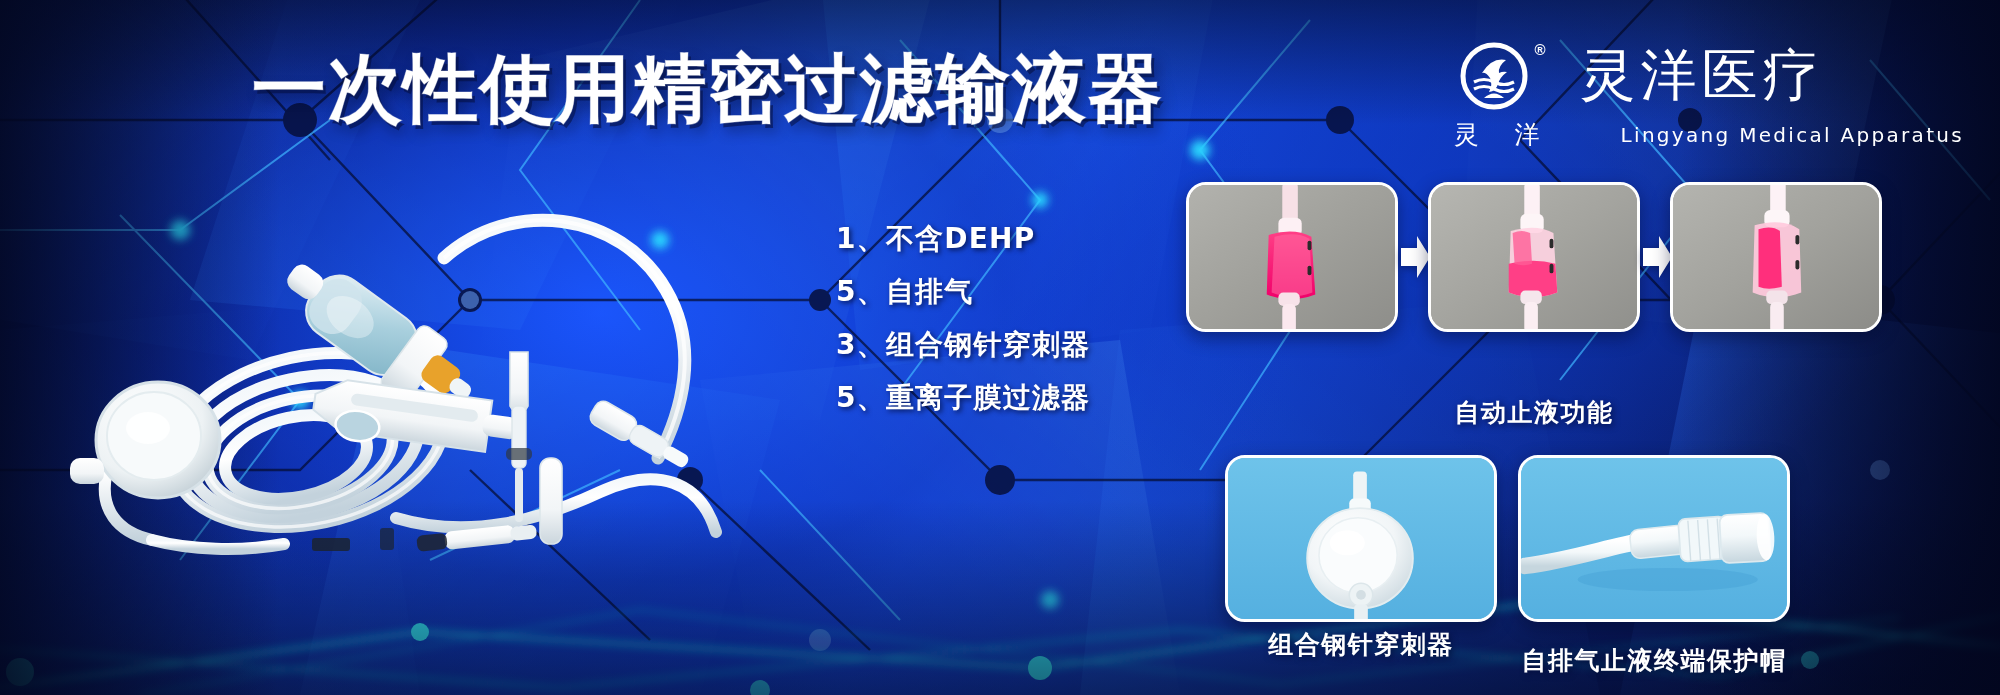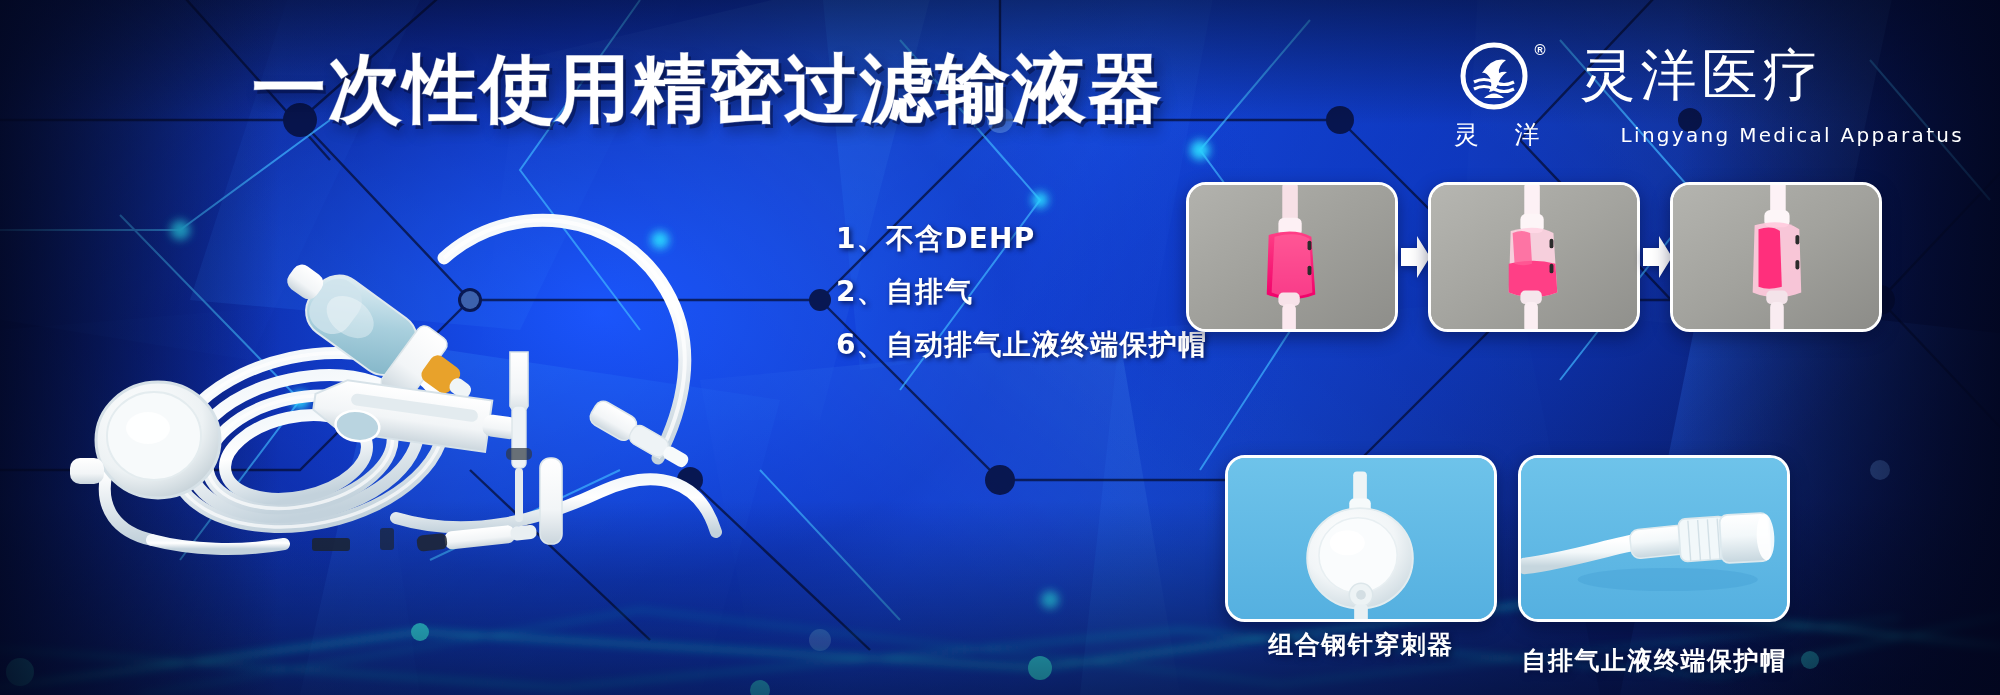--- a/index.html
+++ b/index.html
@@ -364,22 +364,23 @@
         <rect x="0" y="0" width="22" height="86" rx="10" fill="url(#clampG)" stroke="#dde6ea" stroke-width="1.6"></rect>
       </g>
 
       <rect x="272" y="398" width="38" height="13" rx="3" fill="#1b2330" opacity=".85"></rect>
       <rect x="340" y="388" width="14" height="22" rx="3" fill="#1b2330" opacity=".7"></rect>
     </svg>
   </div>
 
   <div id="features">
     <div class="feature">1、不含DEHP</div>
-    <div class="feature">2、自排气</div>
-    <div class="feature">6、自动排气止液终端保护帽</div>
+    <div class="feature">5、自排气</div>
+    <div class="feature">3、组合钢针穿刺器</div>
+    <div class="feature">5、重离子膜过滤器</div>
   </div>
 
   <div class="panel panel-gray" id="panel-stop-1">
     <svg viewBox="0 0 212 150" width="100%" height="100%" preserveAspectRatio="none">
       <defs>
         <linearGradient id="gbg1" x1="0" y1="0" x2="1" y2="1">
           <stop offset="0" stop-color="#b2b2ad"></stop>
             <stop offset=".5" stop-color="#a0a09b"></stop>
             <stop offset="1" stop-color="#8e8e8a"></stop>
         </linearGradient>
@@ -448,20 +449,21 @@
       <rect x="94" y="26" width="26" height="18" rx="6" fill="#fdf6f8"></rect>
       <path d="M84 42 q28 -8 46 4 l2 66 q-26 10 -50 0 z" fill="#ffc9dc" opacity=".92"></path>
       <path d="M88 46 q14 -4 22 2 l2 58 q-14 4 -24 0 z" fill="#ff2f7c"></path>
       <rect x="96" y="110" width="22" height="14" rx="5" fill="#f3e3e9"></rect>
       <rect x="100" y="122" width="14" height="32" rx="5" fill="#f9ecf1"></rect>
       <rect x="126" y="52" width="4" height="10" rx="2" fill="#2b2b2b"></rect>
       <rect x="126" y="78" width="4" height="10" rx="2" fill="#2b2b2b"></rect>
     </svg>
   </div>
 
+  <div class="caption" id="caption-stop">自动止液功能</div>
 
   <div class="panel panel-blue" id="panel-filter">
     <svg viewBox="0 0 272 167" width="100%" height="100%" preserveAspectRatio="none">
       <defs>
         <radialGradient id="fltBody" cx=".4" cy=".33" r=".78">
           <stop offset="0" stop-color="#ffffff"></stop>
             <stop offset=".55" stop-color="#f1f5f7"></stop>
             <stop offset="1" stop-color="#c8d6dd"></stop>
         </radialGradient>
         <linearGradient id="bluePanel" x1="0" y1="0" x2="0" y2="1">

